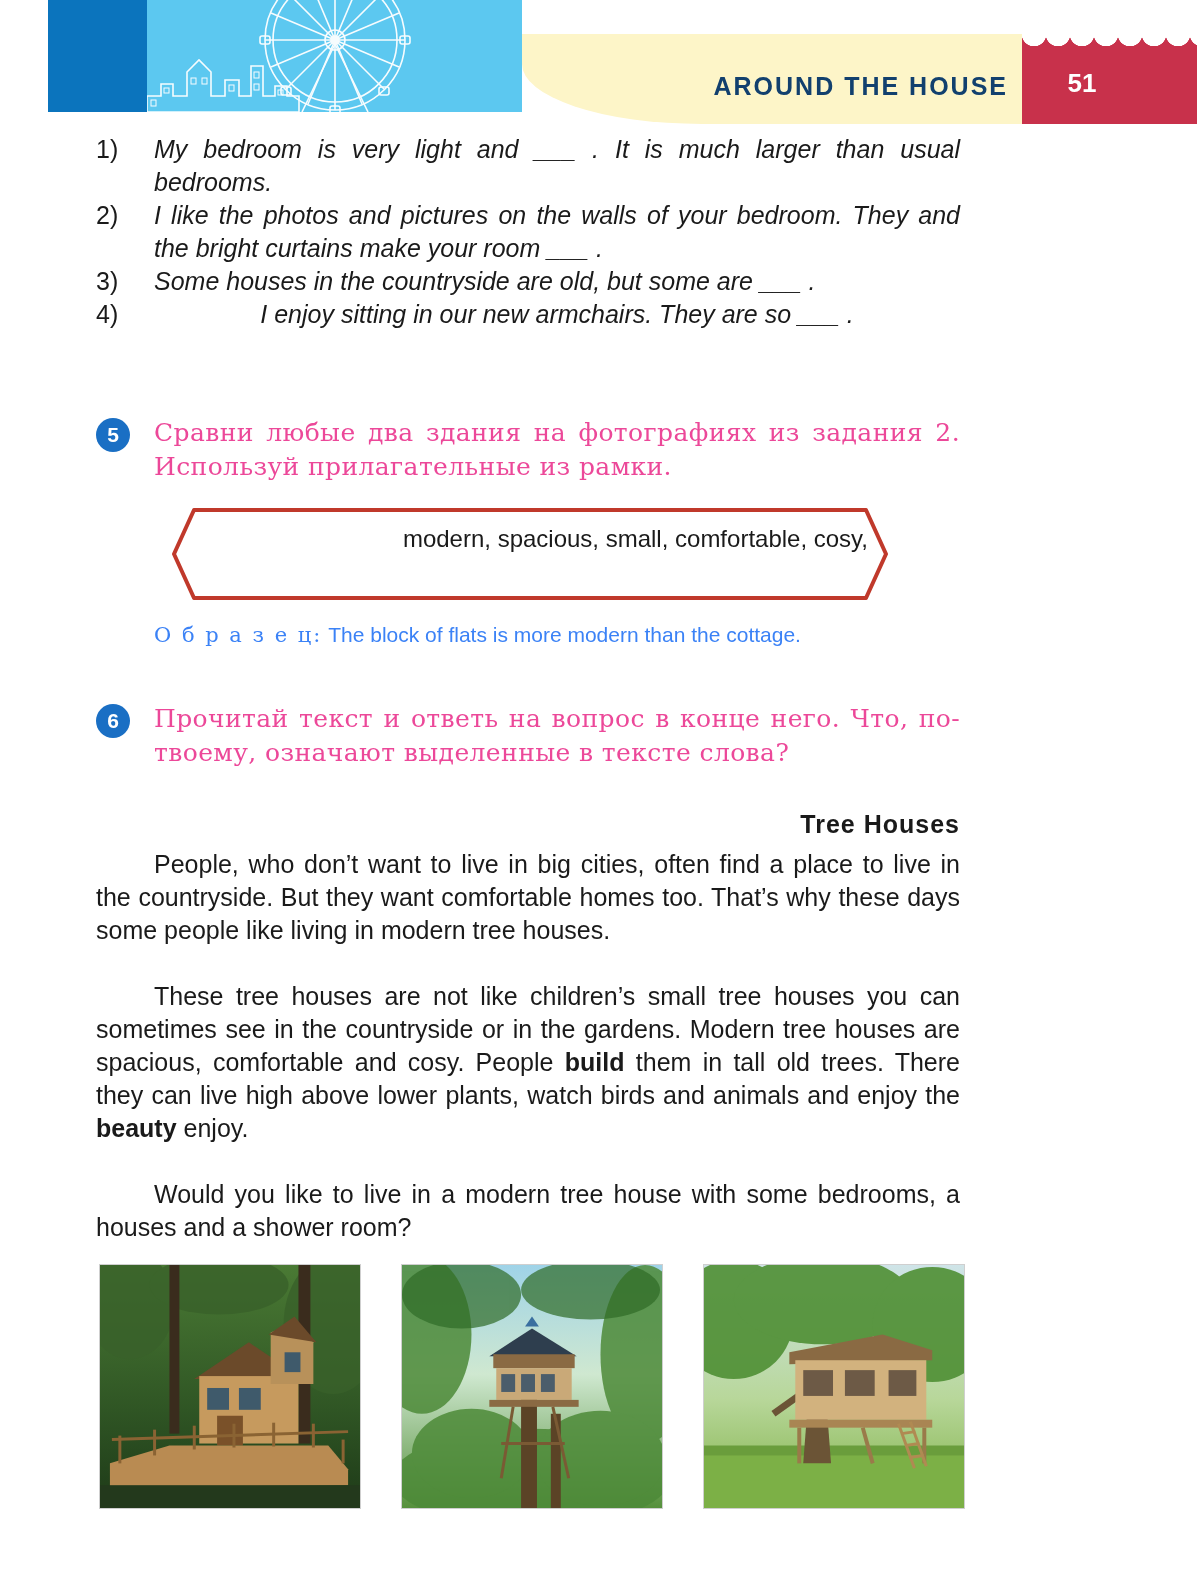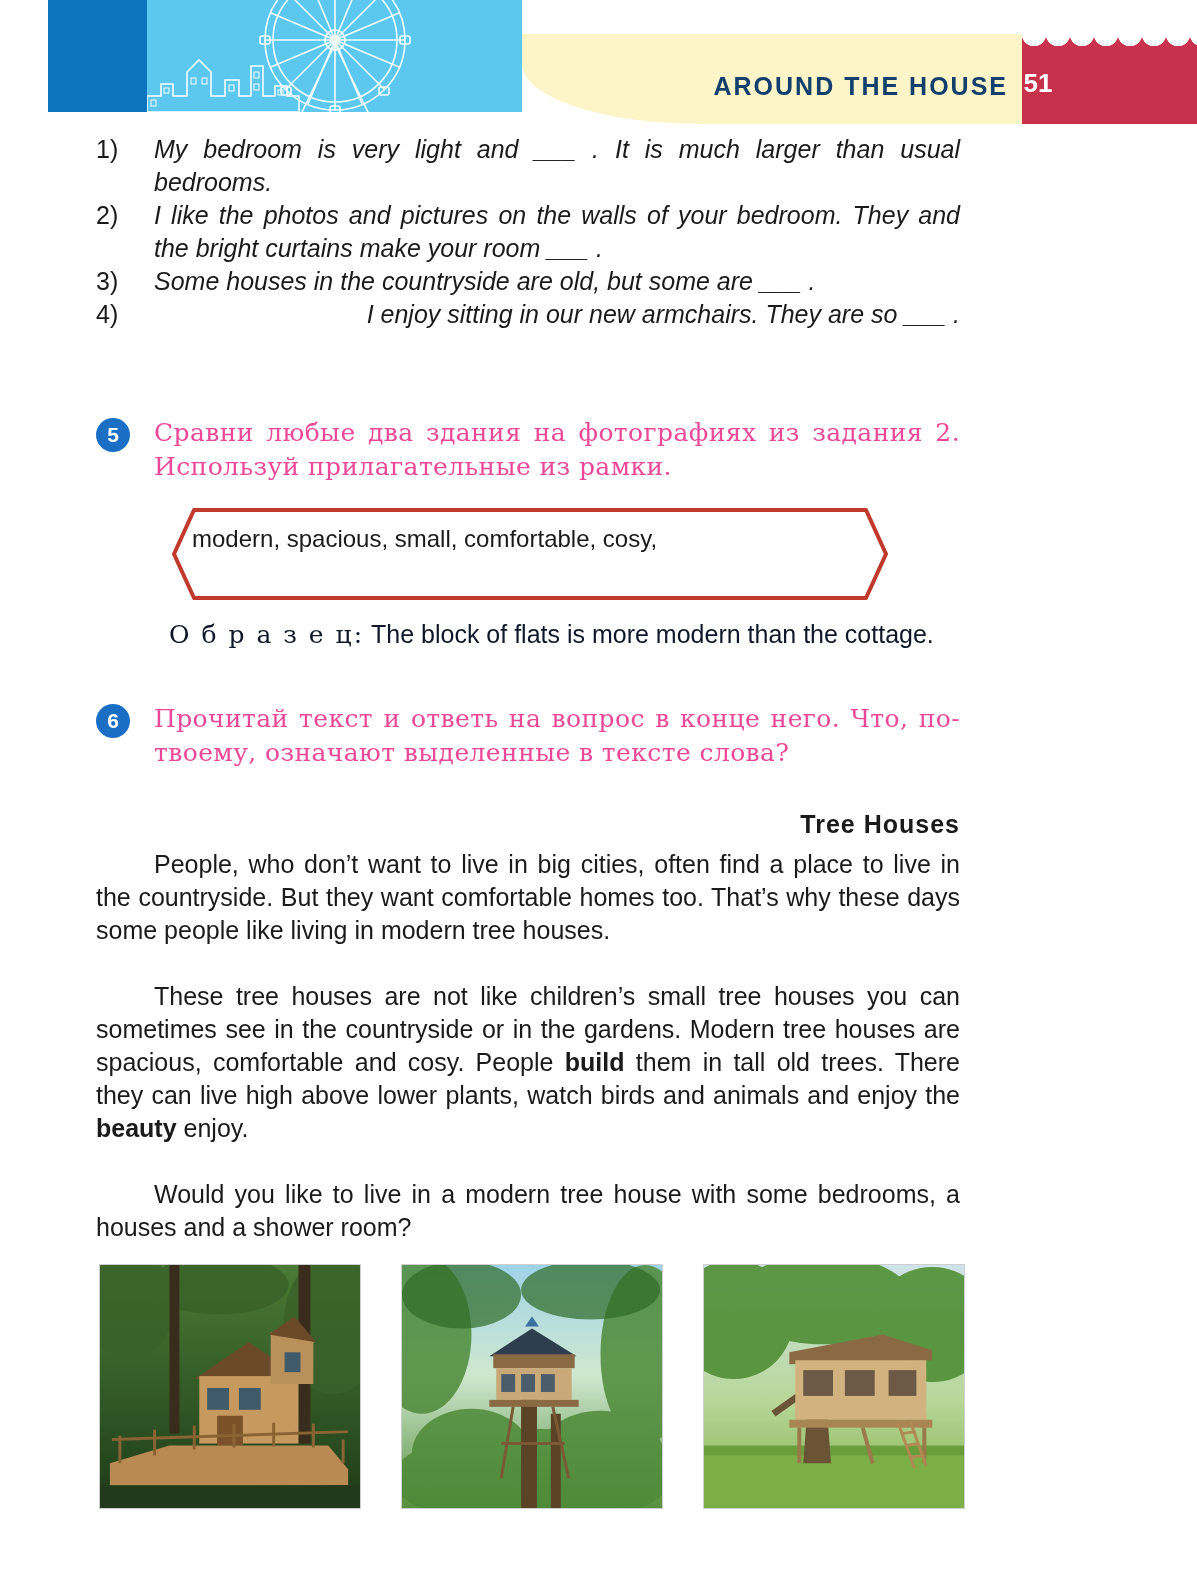--- a/index.html
+++ b/index.html
@@ -70,21 +70,21 @@
     width: 400px;
     text-align: right;
     font-size: 25px;
     letter-spacing: 2px;
     color: #12406e;
     font-weight: 600;
     font-family: "Liberation Sans", sans-serif;
   }
   .page-number {
     position: absolute;
-    left: 930px; top: 68px;
+    left: 974px; top: 68px;
     width: 120px;
     text-align: center;
     color: #ffffff;
     font-size: 26px;
     font-weight: bold;
     font-family: "Liberation Sans", sans-serif;
   }
   .ferris-art {
     position: absolute;
     left: 0; top: 0;
@@ -154,44 +154,43 @@
     letter-spacing: 0.4px;
   }
 
   
   .word-box {
     position: absolute;
     left: 170px;
     width: 720px;
     padding: 16px 22px 20px 22px;
     box-sizing: border-box;
-    text-align: left;
+    text-align: right;
     font-size: 24px;
     line-height: 34px;
     color: #1a1a1a;
     font-family: "Liberation Sans", sans-serif;
   }
   .word-box-svg {
     position: absolute;
     left: 0; top: 0;
     width: 720px; height: 100%;
     overflow: visible;
   }
   .word-box-inner { position: relative; }
 
   .sample-line {
     position: absolute;
     left: 154px;
     width: 806px;
-    font-size: 25px;
+    font-size: 21px;
     line-height: 33px;
-    color: #0f172a;
+    color: #3b82f6;
     text-align: justify;
     font-family: "Liberation Sans", sans-serif;
-    margin-left: 15px;
   }
   .sample-label {
     letter-spacing: 2px;
     font-family: "DejaVu Serif", serif;
   }
 
   .story-title {
     position: absolute;
     left: 96px;
     width: 864px;
@@ -307,21 +306,21 @@
     <div class="num-item">
       <div class="num-label">2)</div>
       <div class="num-text">I like the photos and pictures on the walls of your bedroom. They and the bright curtains make your room ___ .</div>
     </div>
     <div class="num-item">
       <div class="num-label">3)</div>
       <div class="num-text">Some houses in the countryside are old, but some are ___ .</div>
     </div>
     <div class="num-item">
       <div class="num-label">4)</div>
-      <div class="num-text" style="text-align:right;">I enjoy sitting in our new armchairs. They are so ___ .</div>
+      <div class="num-text" style="text-align:center;">I enjoy sitting in our new armchairs. They are so ___ .</div>
     </div>
   </div>
 
   <div class="ex-block" style="top:292px;">
     <div class="ex-badge">5</div>
     <div class="ex-text">Сравни любые два здания на фотографиях из задания 2. Используй прилагательные из рамки.</div>
   </div>
 
   <div class="word-box" style="top:382px; height:96px;">
     <svg class="word-box-svg" viewBox="0 0 720 96" preserveAspectRatio="none">

